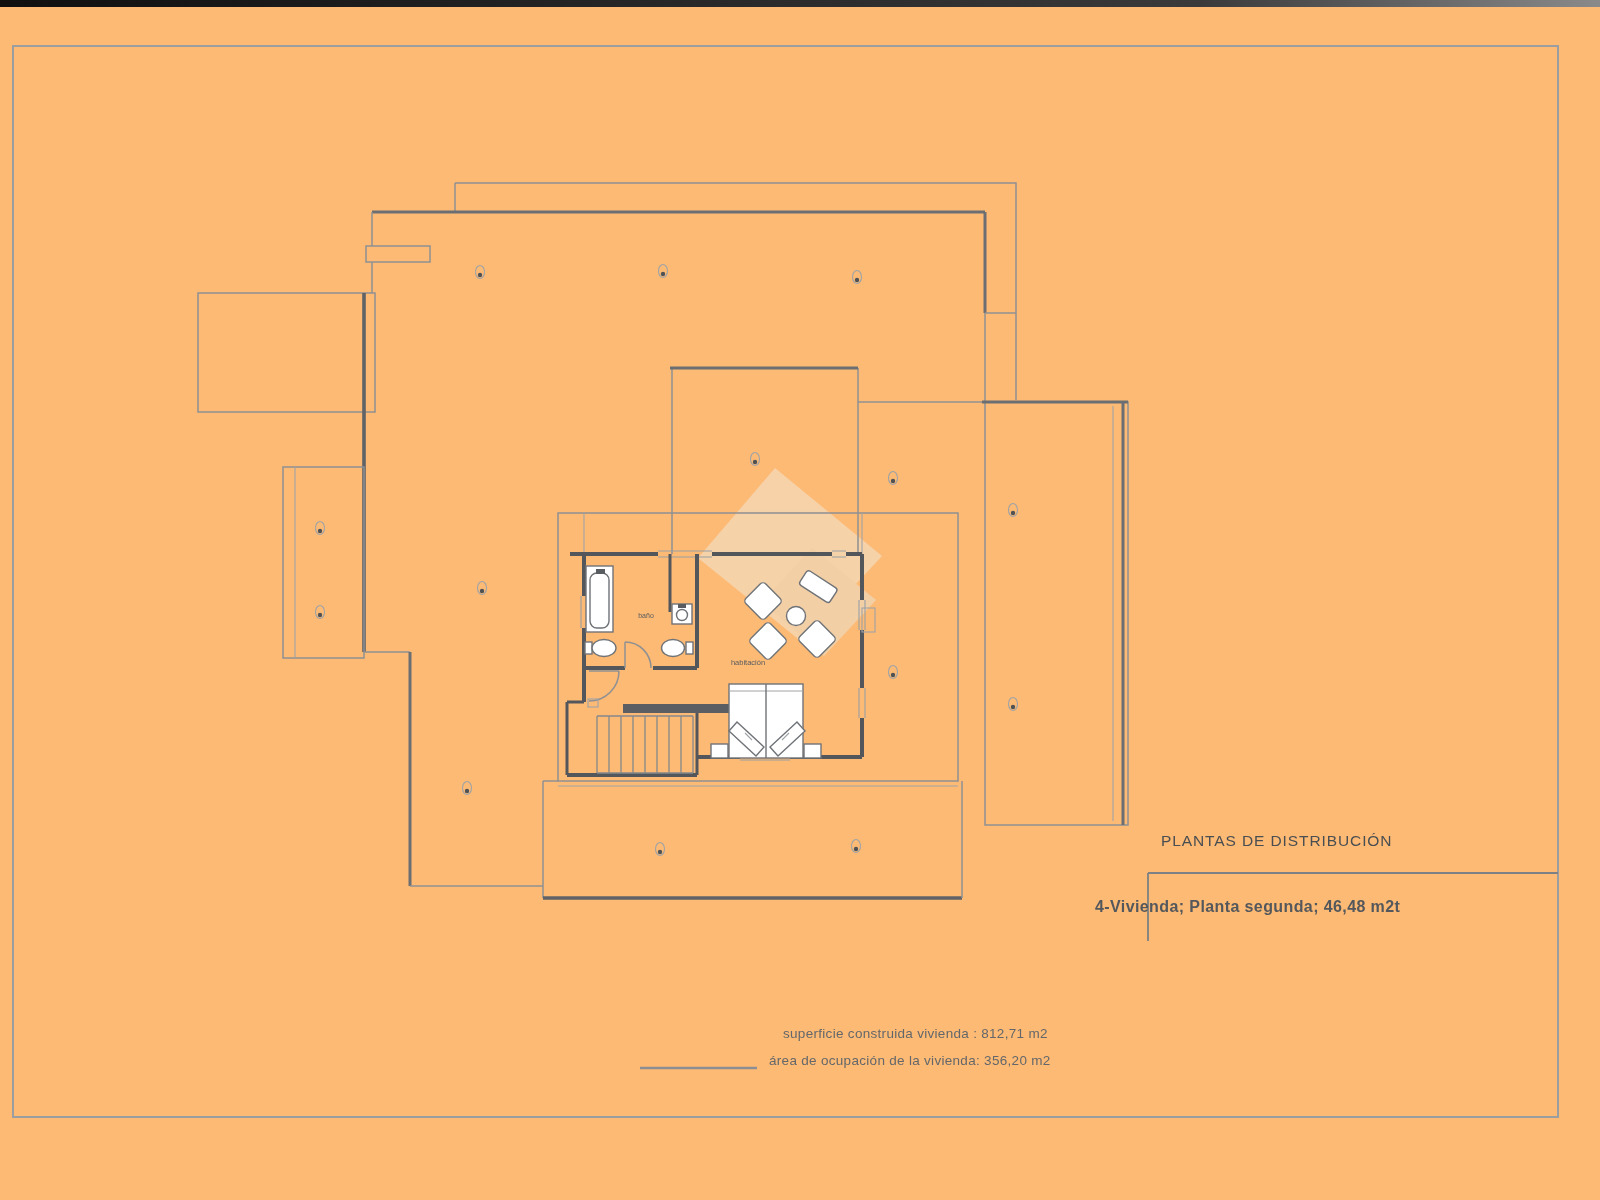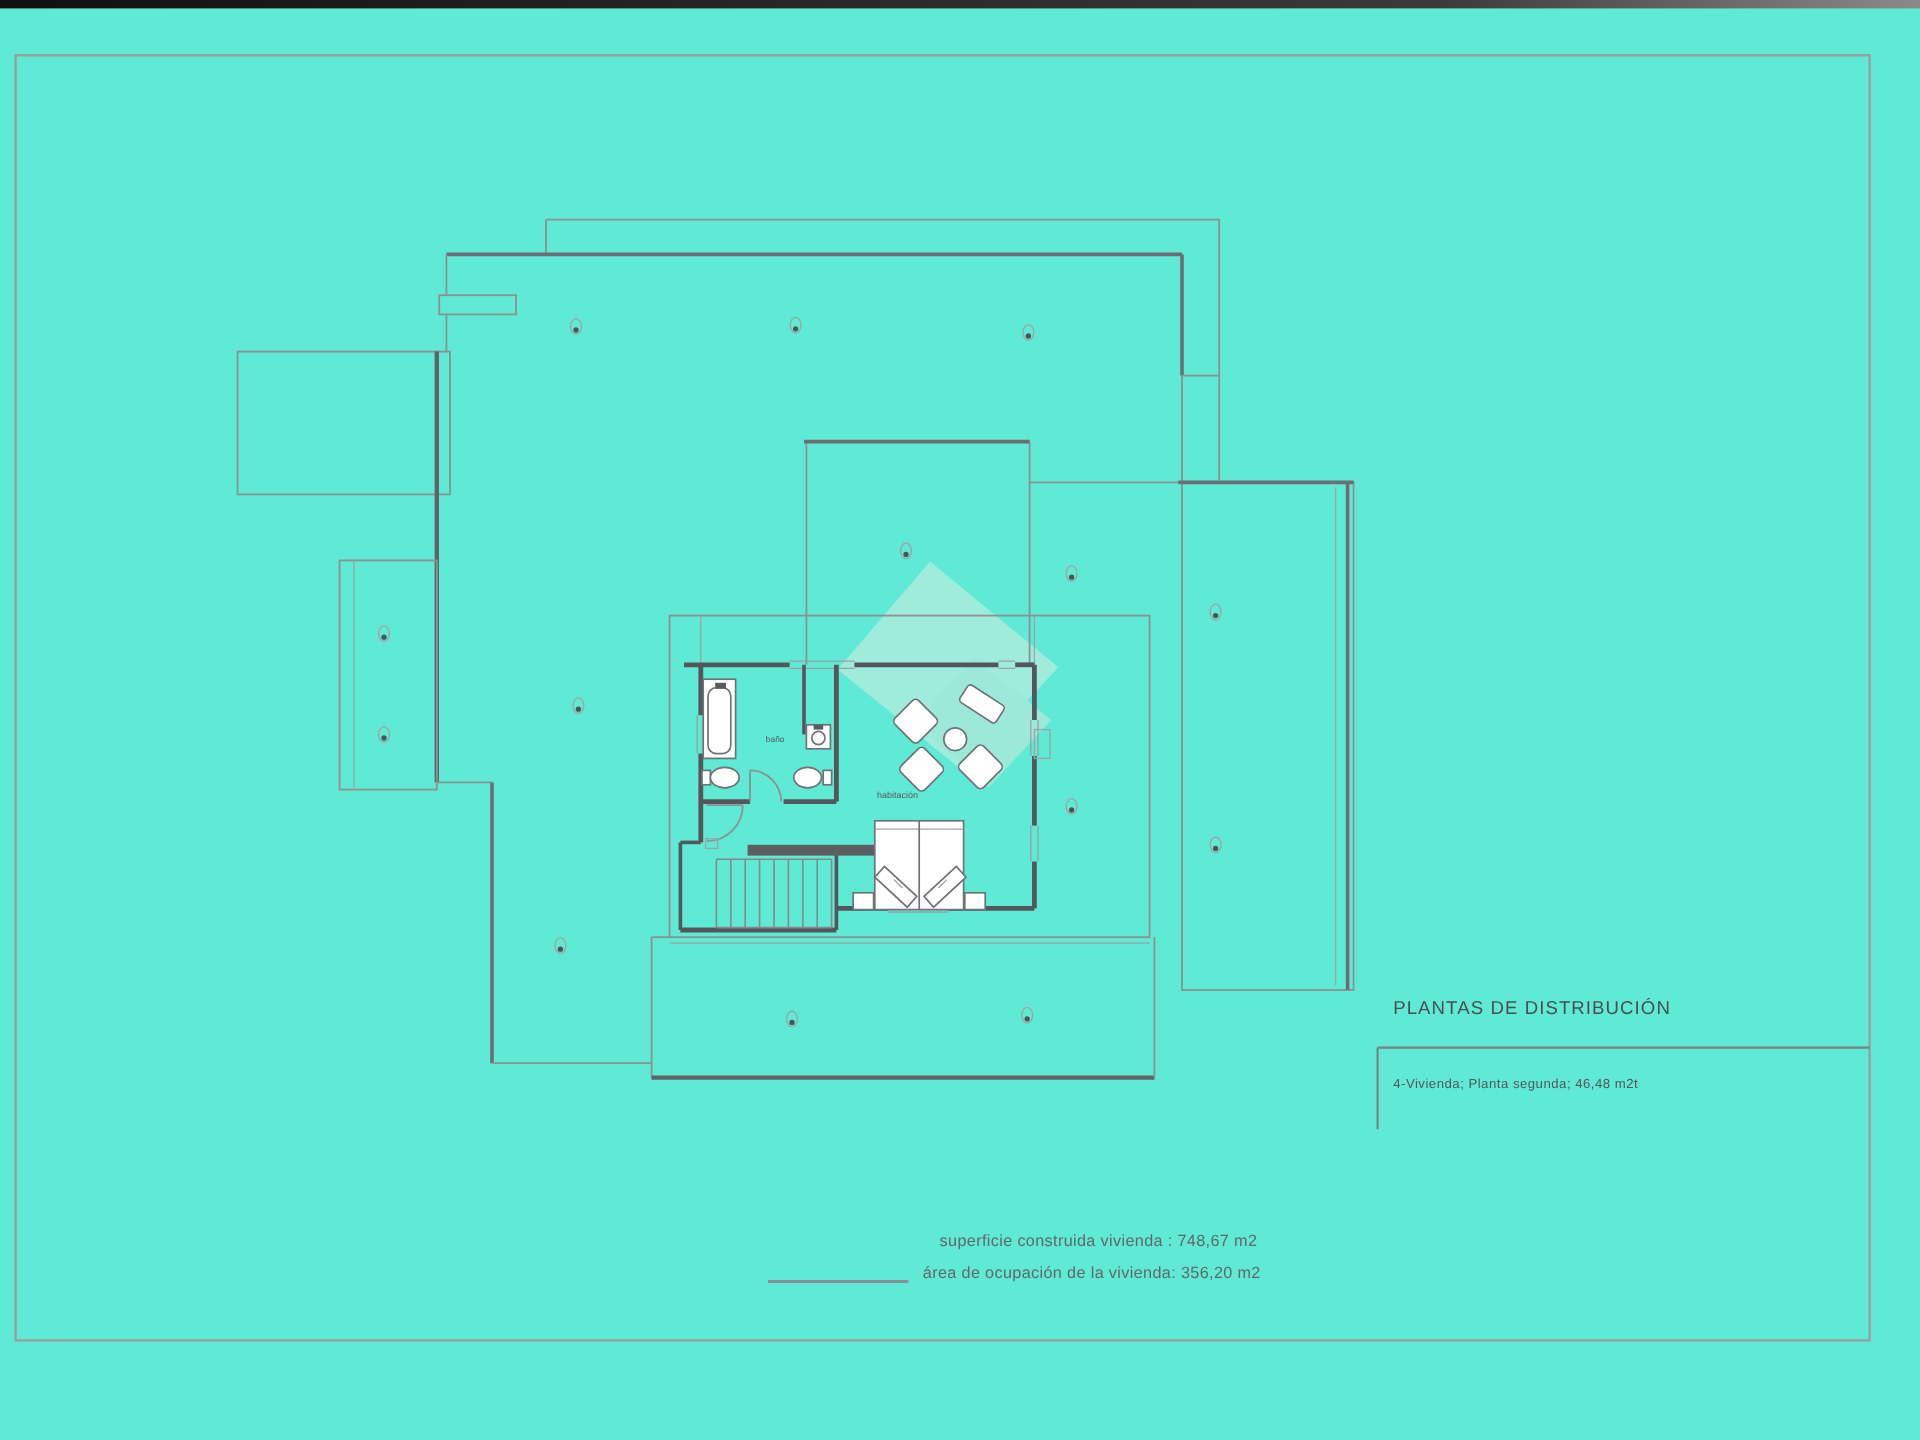--- a/index.html
+++ b/index.html
@@ -1,37 +1,37 @@
 <!DOCTYPE html>
 <html><head>
 <meta charset="utf-8">
 <style>
   html,body{margin:0;padding:0;background:#ffffff;}
   .sheet{
-    position:relative;width:1600px;height:1200px;background:#5eead4;overflow:hidden;
+    position:relative;width:1600px;height:1200px;background:#fdba74;overflow:hidden;
     font-family:"Liberation Sans", sans-serif;
   }
   .plan-svg{position:absolute;left:0;top:0;width:1600px;height:1200px;}
   
   .ln{stroke:#8e9093;stroke-width:1.5;fill:none;}
   .ln2{stroke:#a0a3a6;stroke-width:1.1;fill:none;}
   .thk{stroke:#6b6e72;stroke-width:3;fill:none;}
   .thk4{stroke:#5f6266;stroke-width:3.6;fill:none;}
   .wall{stroke:#53575c;stroke-width:4;fill:none;}
   .wall3{stroke:#53575c;stroke-width:3;fill:none;}
   .win{stroke:#9aa0a4;stroke-width:1.1;fill:none;}
   .fix{stroke:#6f7377;stroke-width:1.4;fill:#ffffff;}
   .tread{stroke:#85888c;stroke-width:1.3;fill:none;}
   .border{stroke:#9b9ea1;stroke-width:2;fill:none;}
   .tblock{stroke:#7d8084;stroke-width:1.8;fill:none;}
   .annline{stroke:#8b8e92;stroke-width:2.5;fill:none;}
   
   .txt{position:absolute;color:#4d5154;white-space:nowrap;}
   .title1{left:1161px;top:832px;font-size:15.5px;letter-spacing:.9px;color:#494e52;}
-  .title2{left:1161px;top:898px;font-size:11px;letter-spacing:.4px;color:#54585c;}
+  .title2{left:1095px;top:898px;font-size:16px;letter-spacing:.4px;color:#54585c;font-weight:bold;}
   .note1{left:783px;top:1026px;font-size:13.5px;letter-spacing:.3px;color:#63676b;}
   .note2{left:769px;top:1053px;font-size:13.5px;letter-spacing:.3px;color:#63676b;text-align:center;}
   .roomlabel{font-family:"Liberation Sans",sans-serif;fill:#585b5f;}
 </style>
 </head>
 <body>
 
 <div class="sheet">
 
   <svg class="plan-svg" viewBox="0 0 1600 1200">
@@ -244,16 +244,16 @@
       <path class="tblock" d="M1148,873 H1558"></path>
       <path class="tblock" d="M1148,873 V941"></path>
     </g>
 
     <path class="annline" d="M640,1068 H757"></path>
   </svg>
 
   <div class="txt title1">PLANTAS DE DISTRIBUCIÓN</div>
   <div class="txt title2">4-Vivienda; Planta segunda; 46,48 m2t</div>
 
-  <div class="txt note1">superficie construida vivienda : 748,67 m2</div>
+  <div class="txt note1">superficie construida vivienda : 812,71 m2</div>
   <div class="txt note2">área de ocupación de la vivienda: 356,20 m2</div>
 
 </div>
 
 </body></html>

